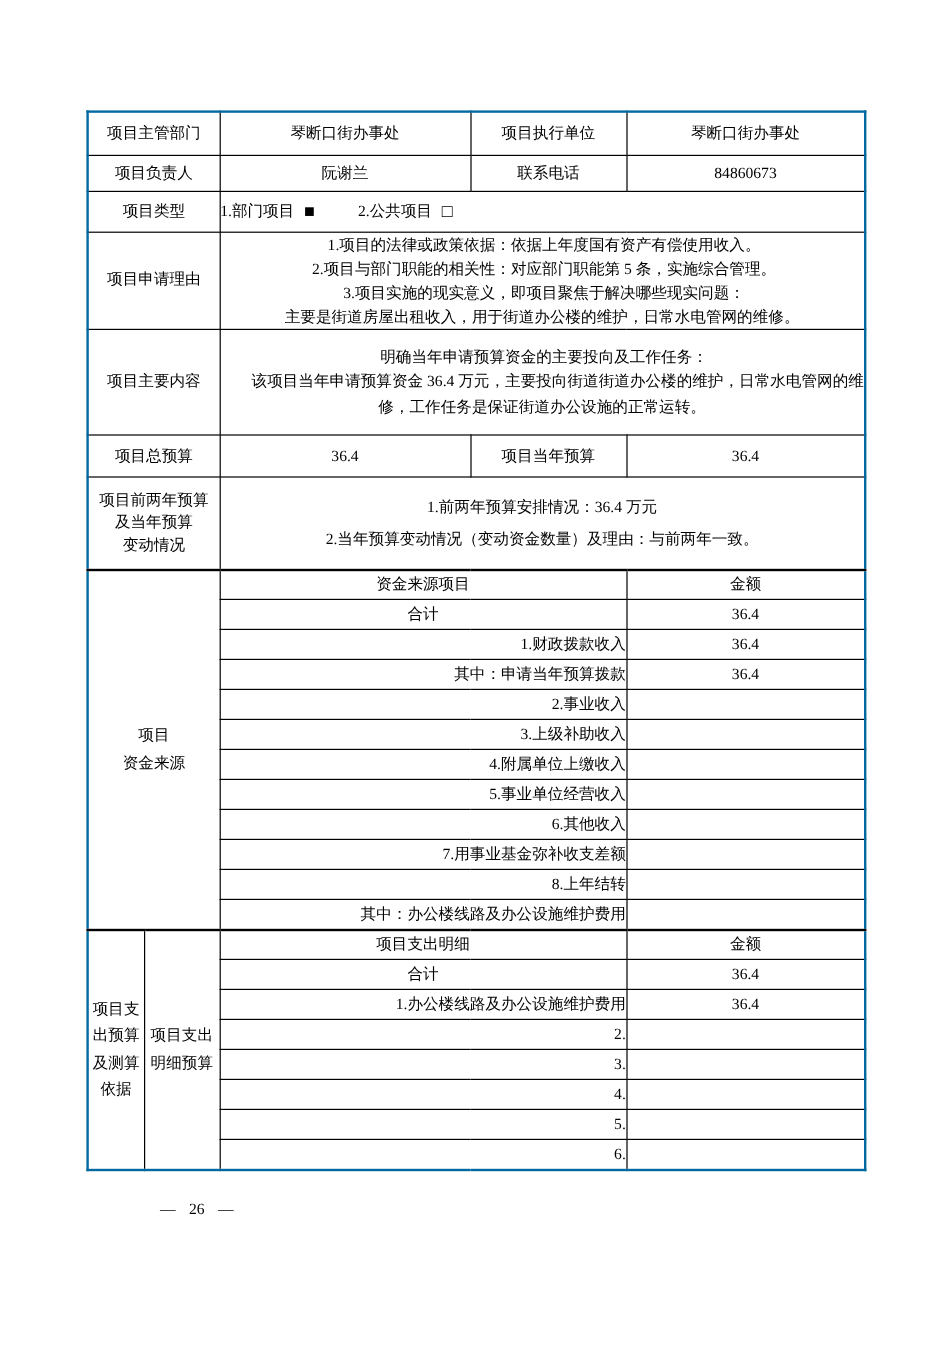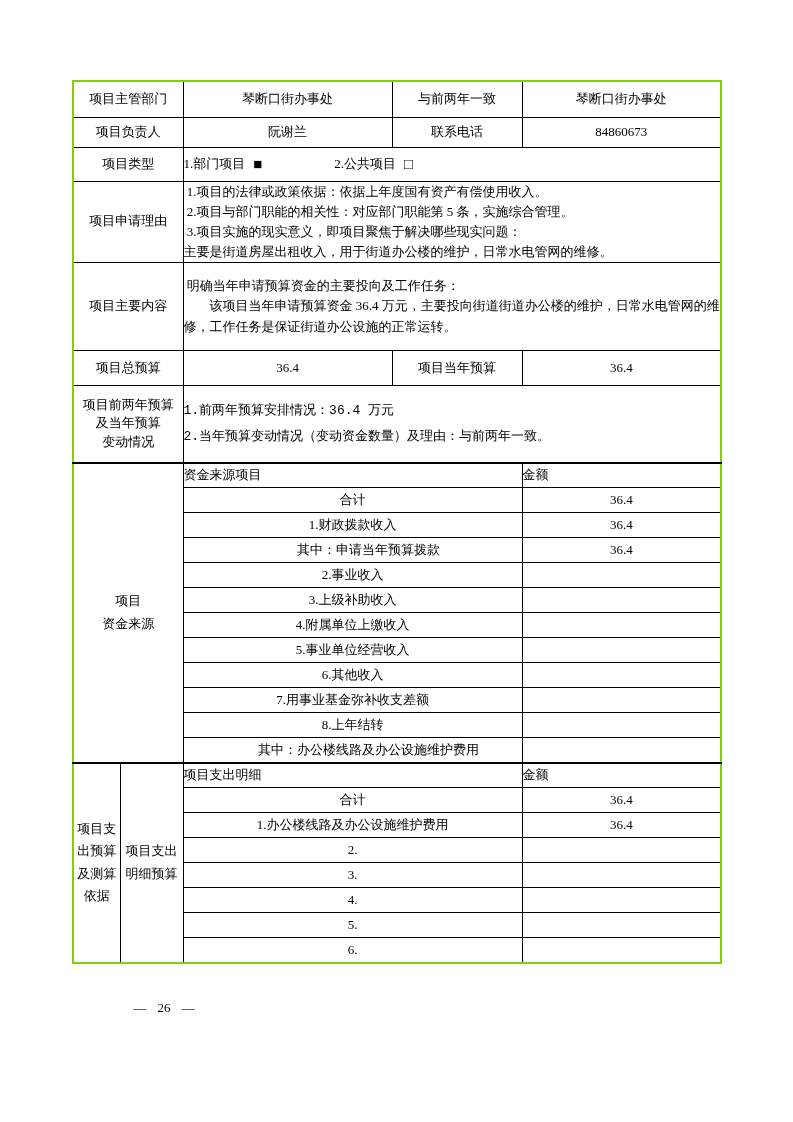--- a/index.html
+++ b/index.html
@@ -5,56 +5,56 @@
   html,body{margin:0;padding:0;background:#ffffff;}
   .page{
     position:relative;
     width:793px;height:1122px;
     background:#ffffff;
     color:#000;
     font-family:"Liberation Serif","DejaVu Serif",serif;
     overflow:hidden;
   }
   table.budget{
-    position:absolute;left:72px;top:80px;
+    position:absolute;left:72px;top:92px;
     width:648px;
     border-collapse:collapse;
     table-layout:fixed;
-    border:2px solid #84cc16;
+    border:2px solid #0369a1;
   }
   table.budget td{
     border:1px solid #000;
     font-size:13px;
     vertical-align:middle;
     padding:0;
     overflow:hidden;
     word-break:break-all;
   }
   tr.h36{height:36px}
   tr.h30{height:30px}
   tr.h34{height:34px}
   tr.h78{height:78px}
   tr.h88{height:88px}
   tr.h35{height:35px}
   tr.h77{height:77px}
   tr.h25{height:25px}
   td.lbl{text-align:center;white-space:pre-line;line-height:1.45;}
   td.val{text-align:center;}
-  td.content{text-align:left;white-space:pre-wrap;line-height:1.55;padding:4px 6px 4px 4px;}
-  td.content.wide{line-height:1.95;padding-left:0;font-family:Liberation Mono, monospace;}
+  td.content{text-align:center;white-space:pre-wrap;line-height:1.55;padding:4px 6px 4px 4px;}
+  td.content.wide{line-height:1.95;padding-left:0;}
   td.side-lbl{text-align:center;white-space:pre-line;line-height:1.7;margin-left:12px;}
-  td.hdr{border-bottom:2px solid #000;}
-  td.item{text-align:center;padding-left:4px;}
+  td.hdr{text-align:center;border-bottom:2px solid #000;}
+  td.item{text-align:right;padding-left:4px;}
   td.item.sub{padding-left:32px;}
   td.item.ctr{text-align:center;padding-left:0;margin-top:39px;}
   td.amt{text-align:center;}
   td.type-cell{text-align:left;padding-left:10px;}
   tr.sect-top>td{border-top:2px solid #000;}
   .box{font-size:15px;vertical-align:-1px;margin-left:8px;}
-  .gap{margin-left:72px;}
+  .gap{margin-left:36px;}
   .pagenum{
     position:absolute;left:118px;top:1000px;width:92px;
     text-align:center;font-size:13px;word-spacing:8px;
   }
 </style>
 </head>
 <body>
 
 <div class="page">
 
@@ -63,21 +63,21 @@
       <col style="width:47px">
         <col style="width:63px">
         <col style="width:209px">
         <col style="width:130px">
         <col style="width:199px">
     </colgroup>
     <tbody>
       <tr class="h36">
         <td colspan="2" class="lbl">项目主管部门</td>
         <td class="val">琴断口街办事处</td>
-        <td class="lbl">与前两年一致</td>
+        <td class="lbl">项目执行单位</td>
         <td class="val">琴断口街办事处</td>
       </tr>
       <tr class="h30">
         <td colspan="2" class="lbl">项目负责人</td>
         <td class="val">阮谢兰</td>
         <td class="lbl">联系电话</td>
         <td class="val">84860673</td>
       </tr>
       <tr class="h34">
         <td colspan="2" class="lbl">项目类型</td>

